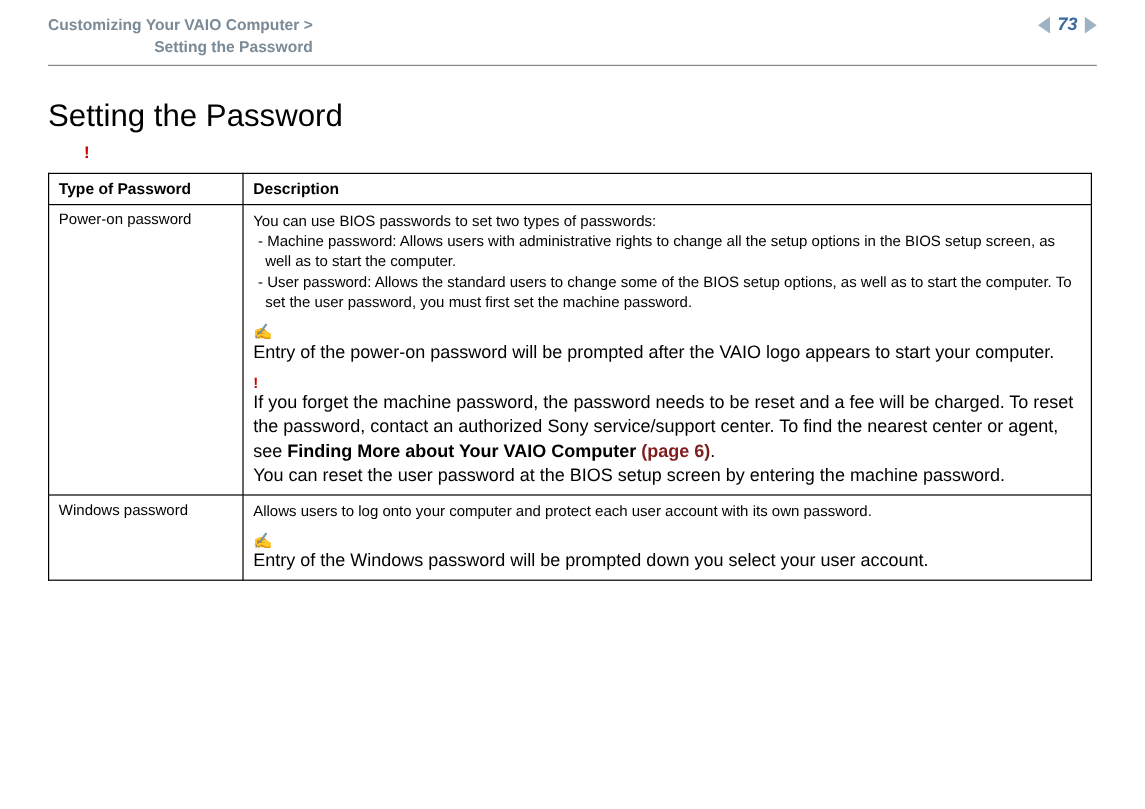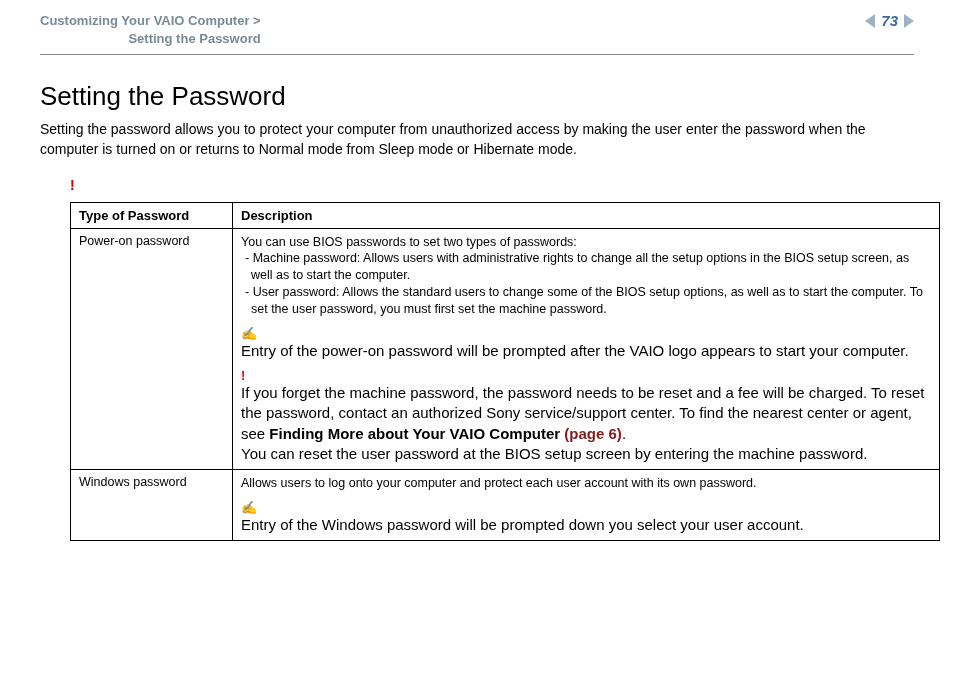--- a/index.html
+++ b/index.html
@@ -78,21 +78,20 @@
     font-size: 14px;
     line-height: 1;
   }
   .note-text {
     font-size: 13px;
     margin: 0;
   }
   table.pwd {
     border-collapse: collapse;
     width: 870px;
-    margin-left: 30px;
     font-size: 12.5px;
   }
   table.pwd th, table.pwd td {
     border: 1px solid #000;
     text-align: left;
     vertical-align: top;
     padding: 5px 8px;
   }
   table.pwd th {
     font-weight: bold;
@@ -128,21 +127,20 @@
       <div>Setting the Password</div>
     </div>
     <div class="pager">
       <span class="arrow arrow-left"></span>
       <span class="num">73</span>
       <span class="arrow arrow-right"></span>
     </div>
   </div>
 
   <h1>Setting the Password</h1>
-  <p class="intro">Setting the password allows you to protect your computer from unauthorized access by making the user enter the password when the computer is turned on or returns to Normal mode from Sleep mode or Hibernate mode.</p>
 
   <div class="note-block">
     <div class="bang">!</div>
   </div>
 
   <table class="pwd">
     <thead>
       <tr>
         <th class="col1">Type of Password</th>
         <th>Description</th>

